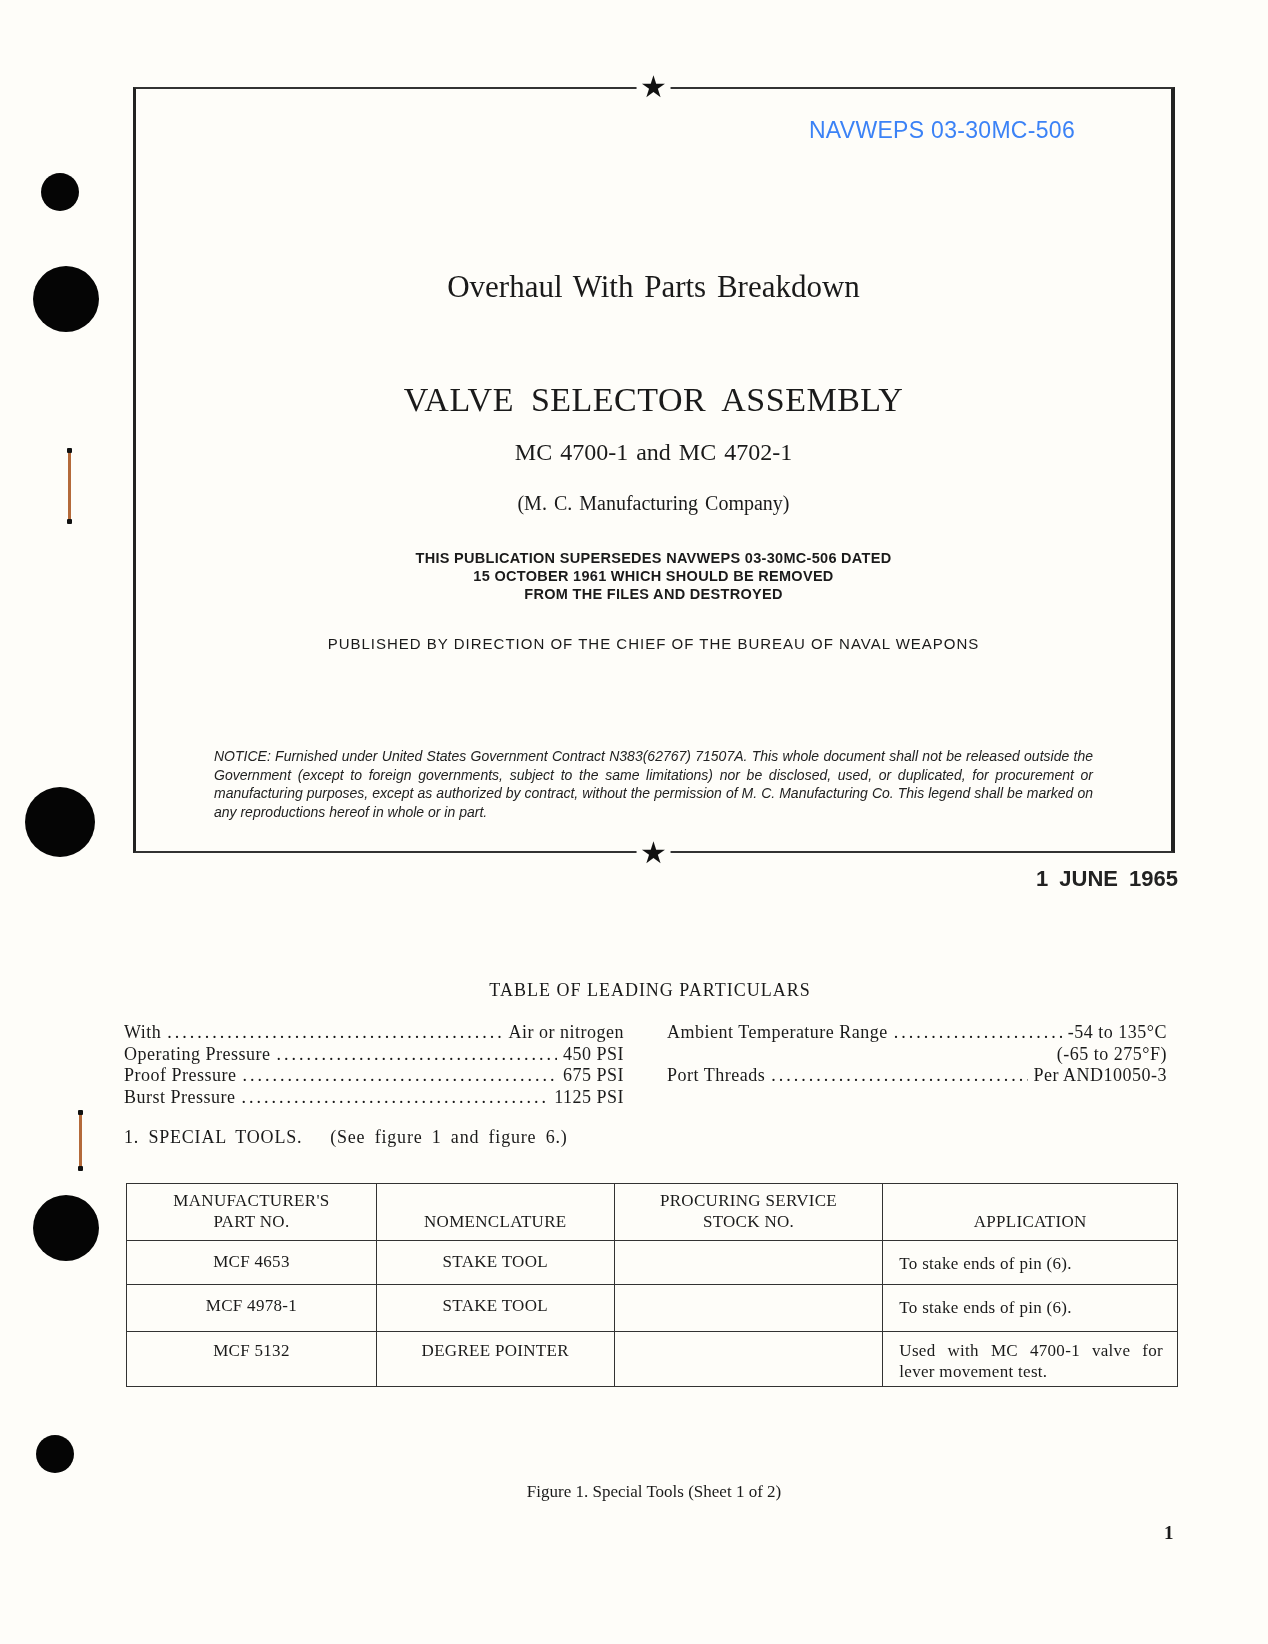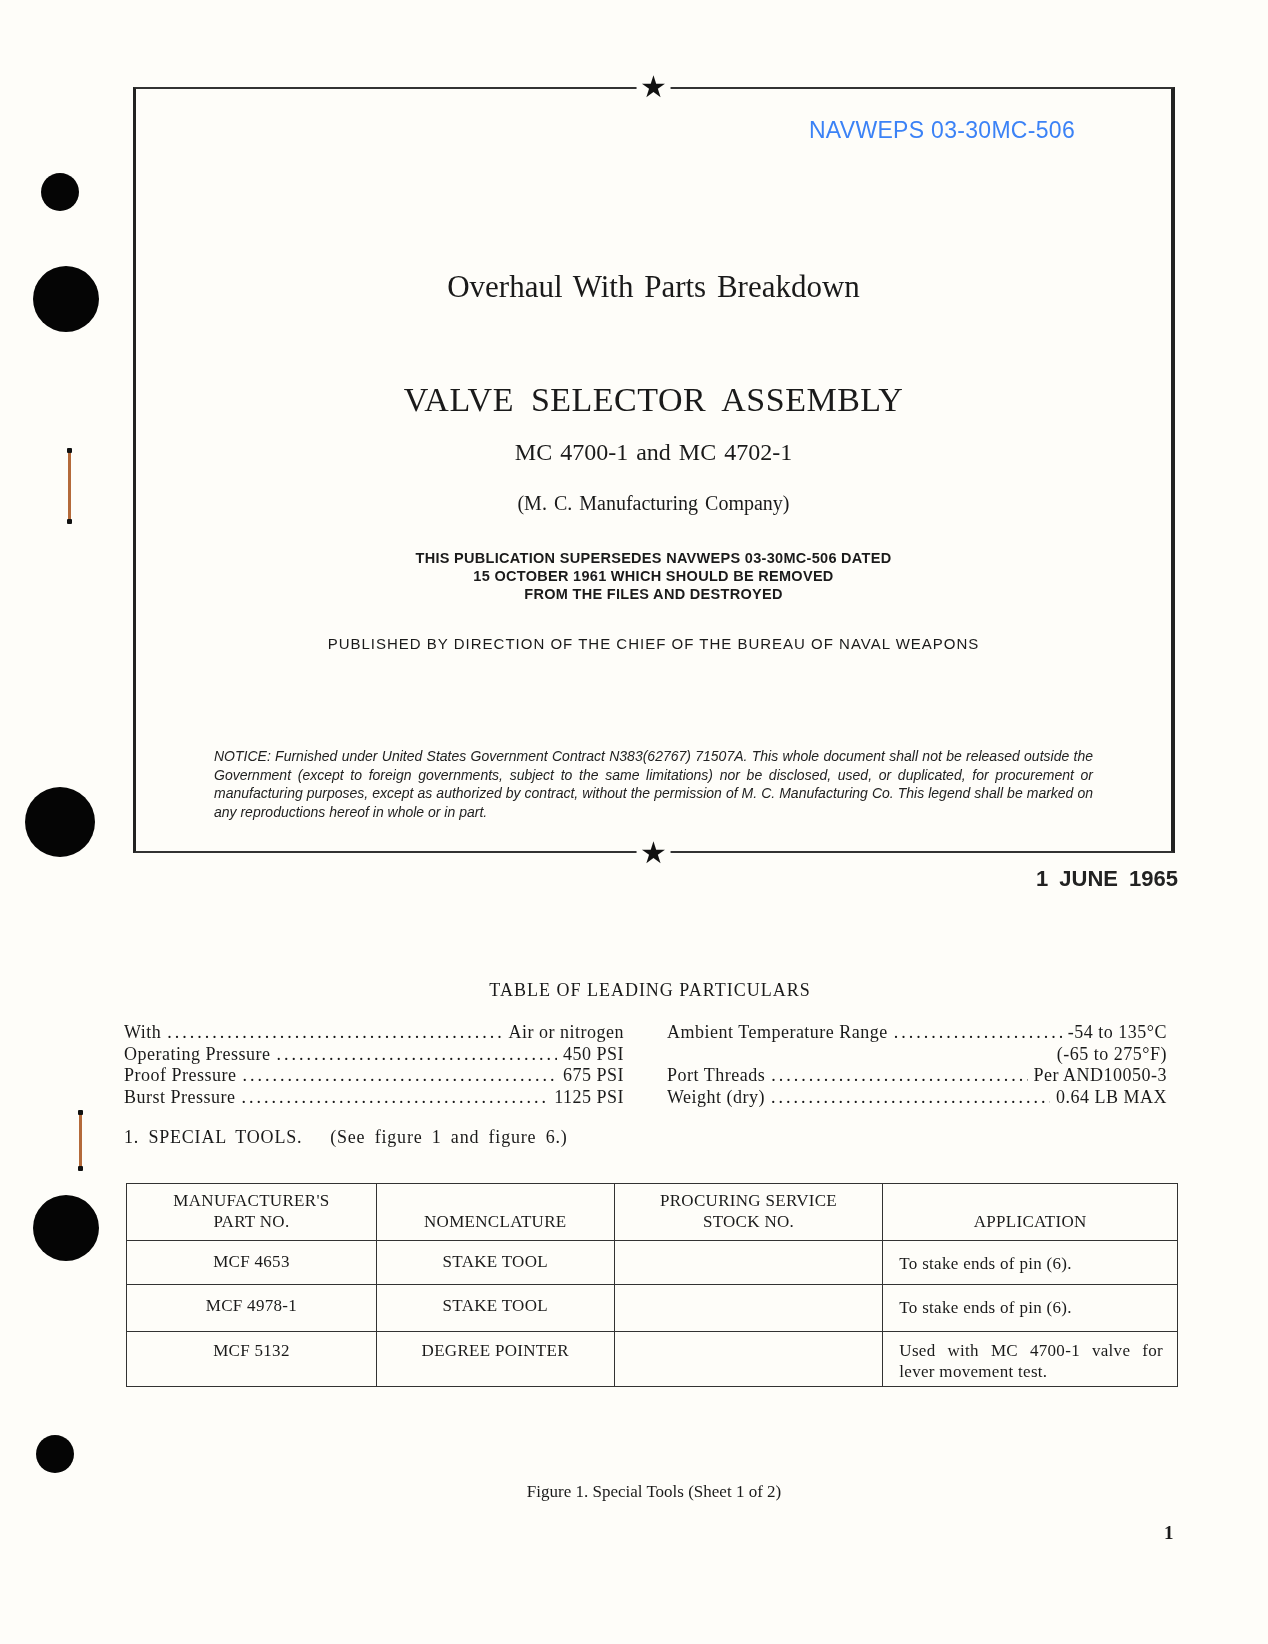--- a/index.html
+++ b/index.html
@@ -167,25 +167,20 @@
     <span class="val">-54 to 135°C</span>
   </div>
   <div class="lp-row cont">
     <span class="val">(-65 to 275°F)</span>
   </div>
   <div class="lp-row">
     <span class="lbl">Port Threads</span>
     <span class="dots"></span>
     <span class="val">Per AND10050-3</span>
   </div>
-  <div class="lp-row">
-    <span class="lbl">Weight (dry)</span>
-    <span class="dots"></span>
-    <span class="val">0.64 LB MAX</span>
-  </div>
 </div>
 
 <div class="section-heading">
   <span>1. SPECIAL TOOLS.</span>&nbsp;&nbsp;
   <span>(See figure 1 and figure 6.)</span>
 </div>
 
 <table id="tools-table">
   <colgroup>
     <col style="width:250px">

